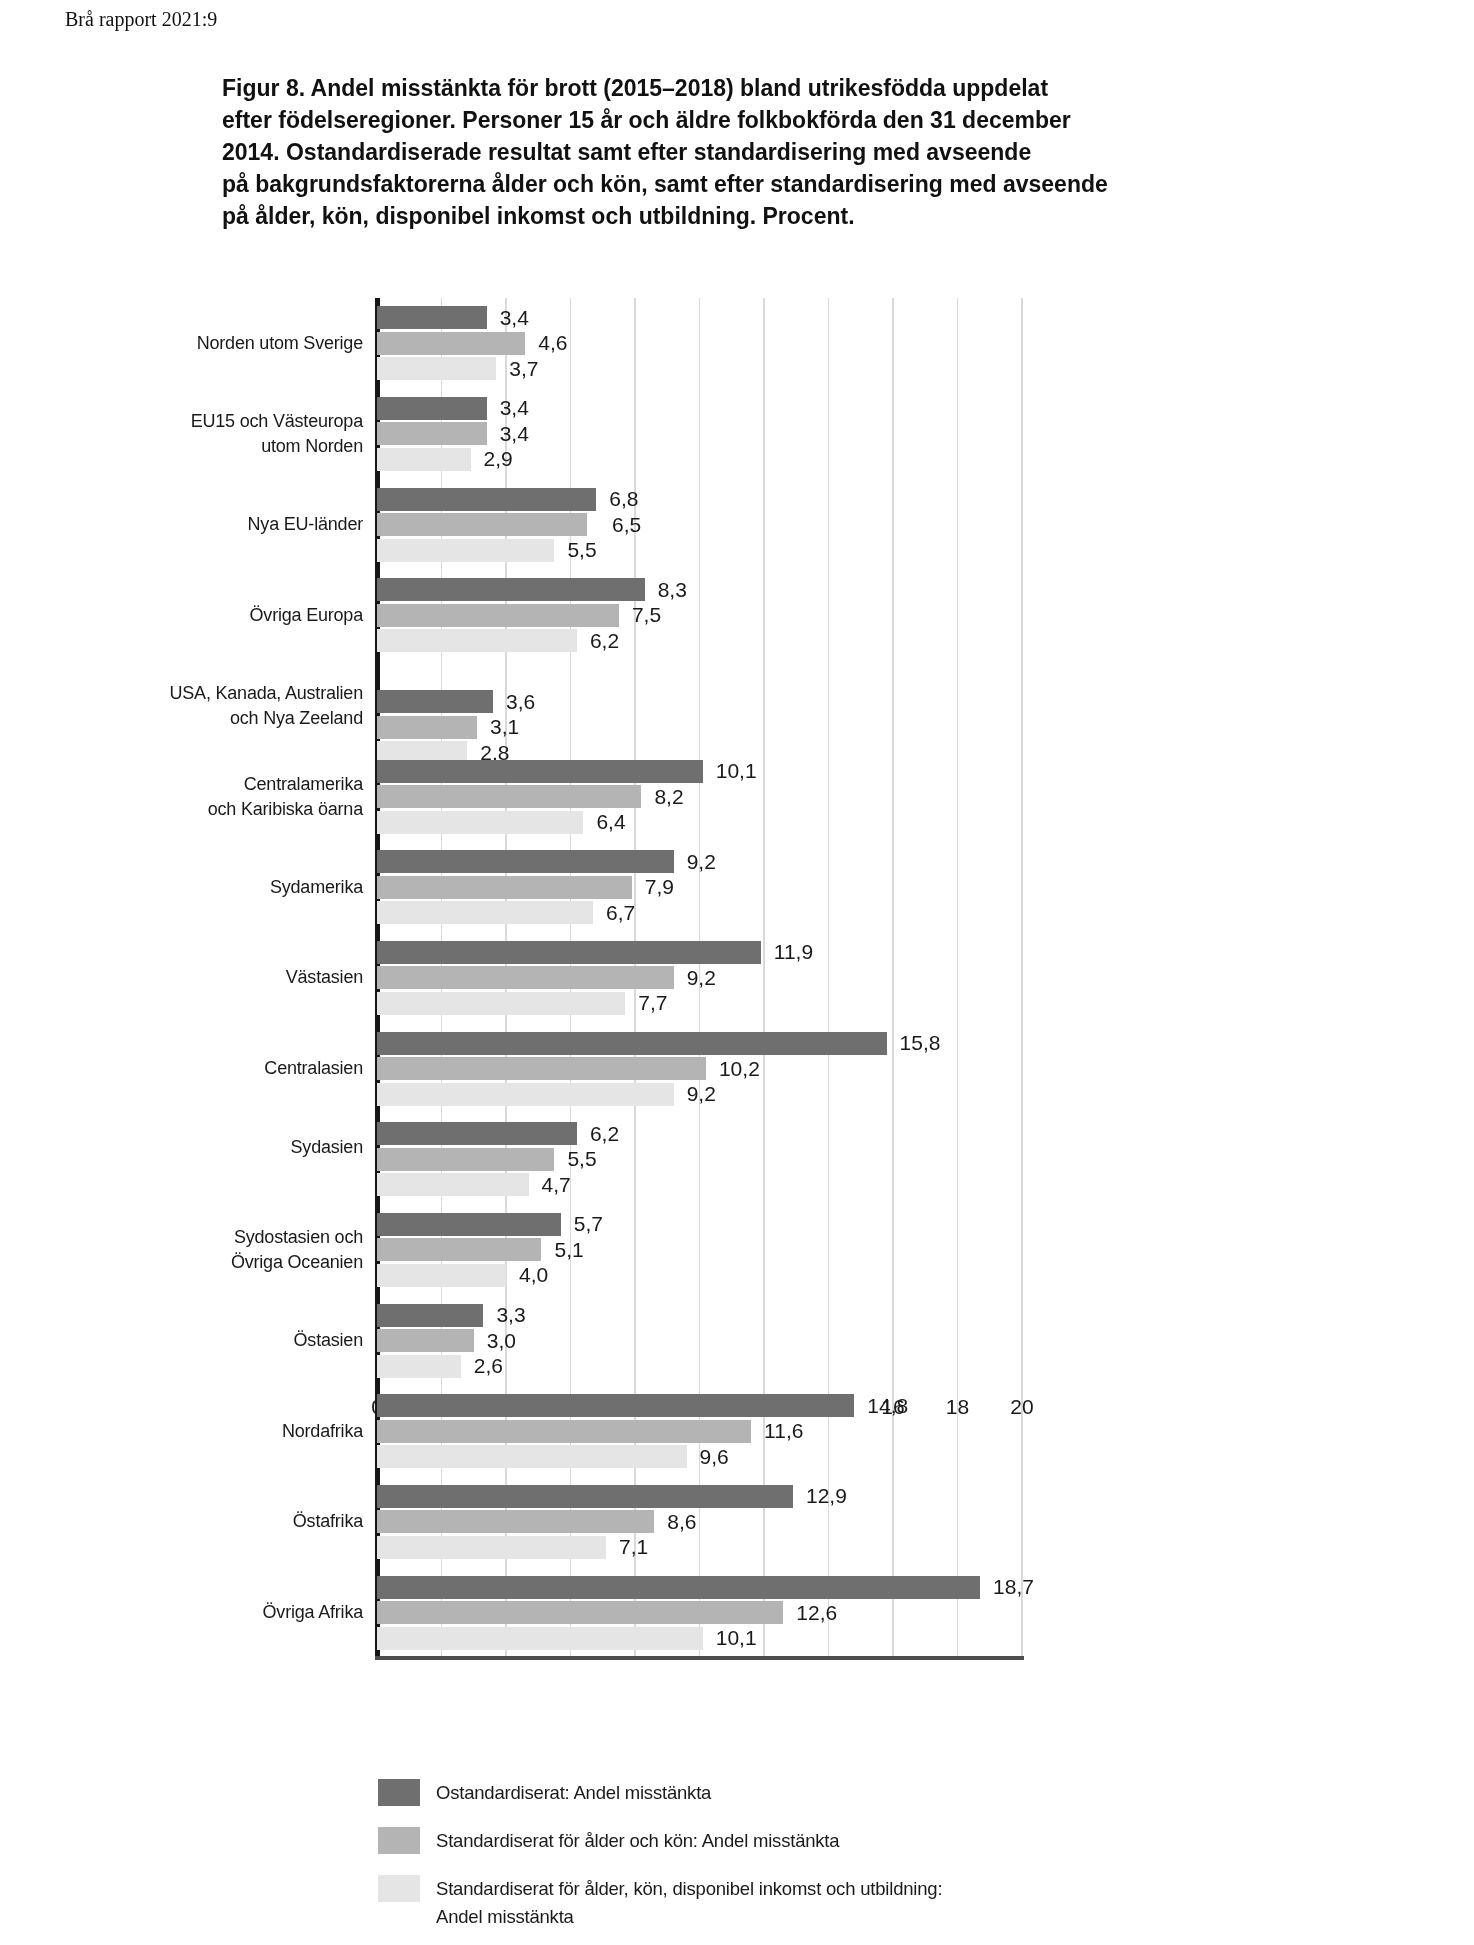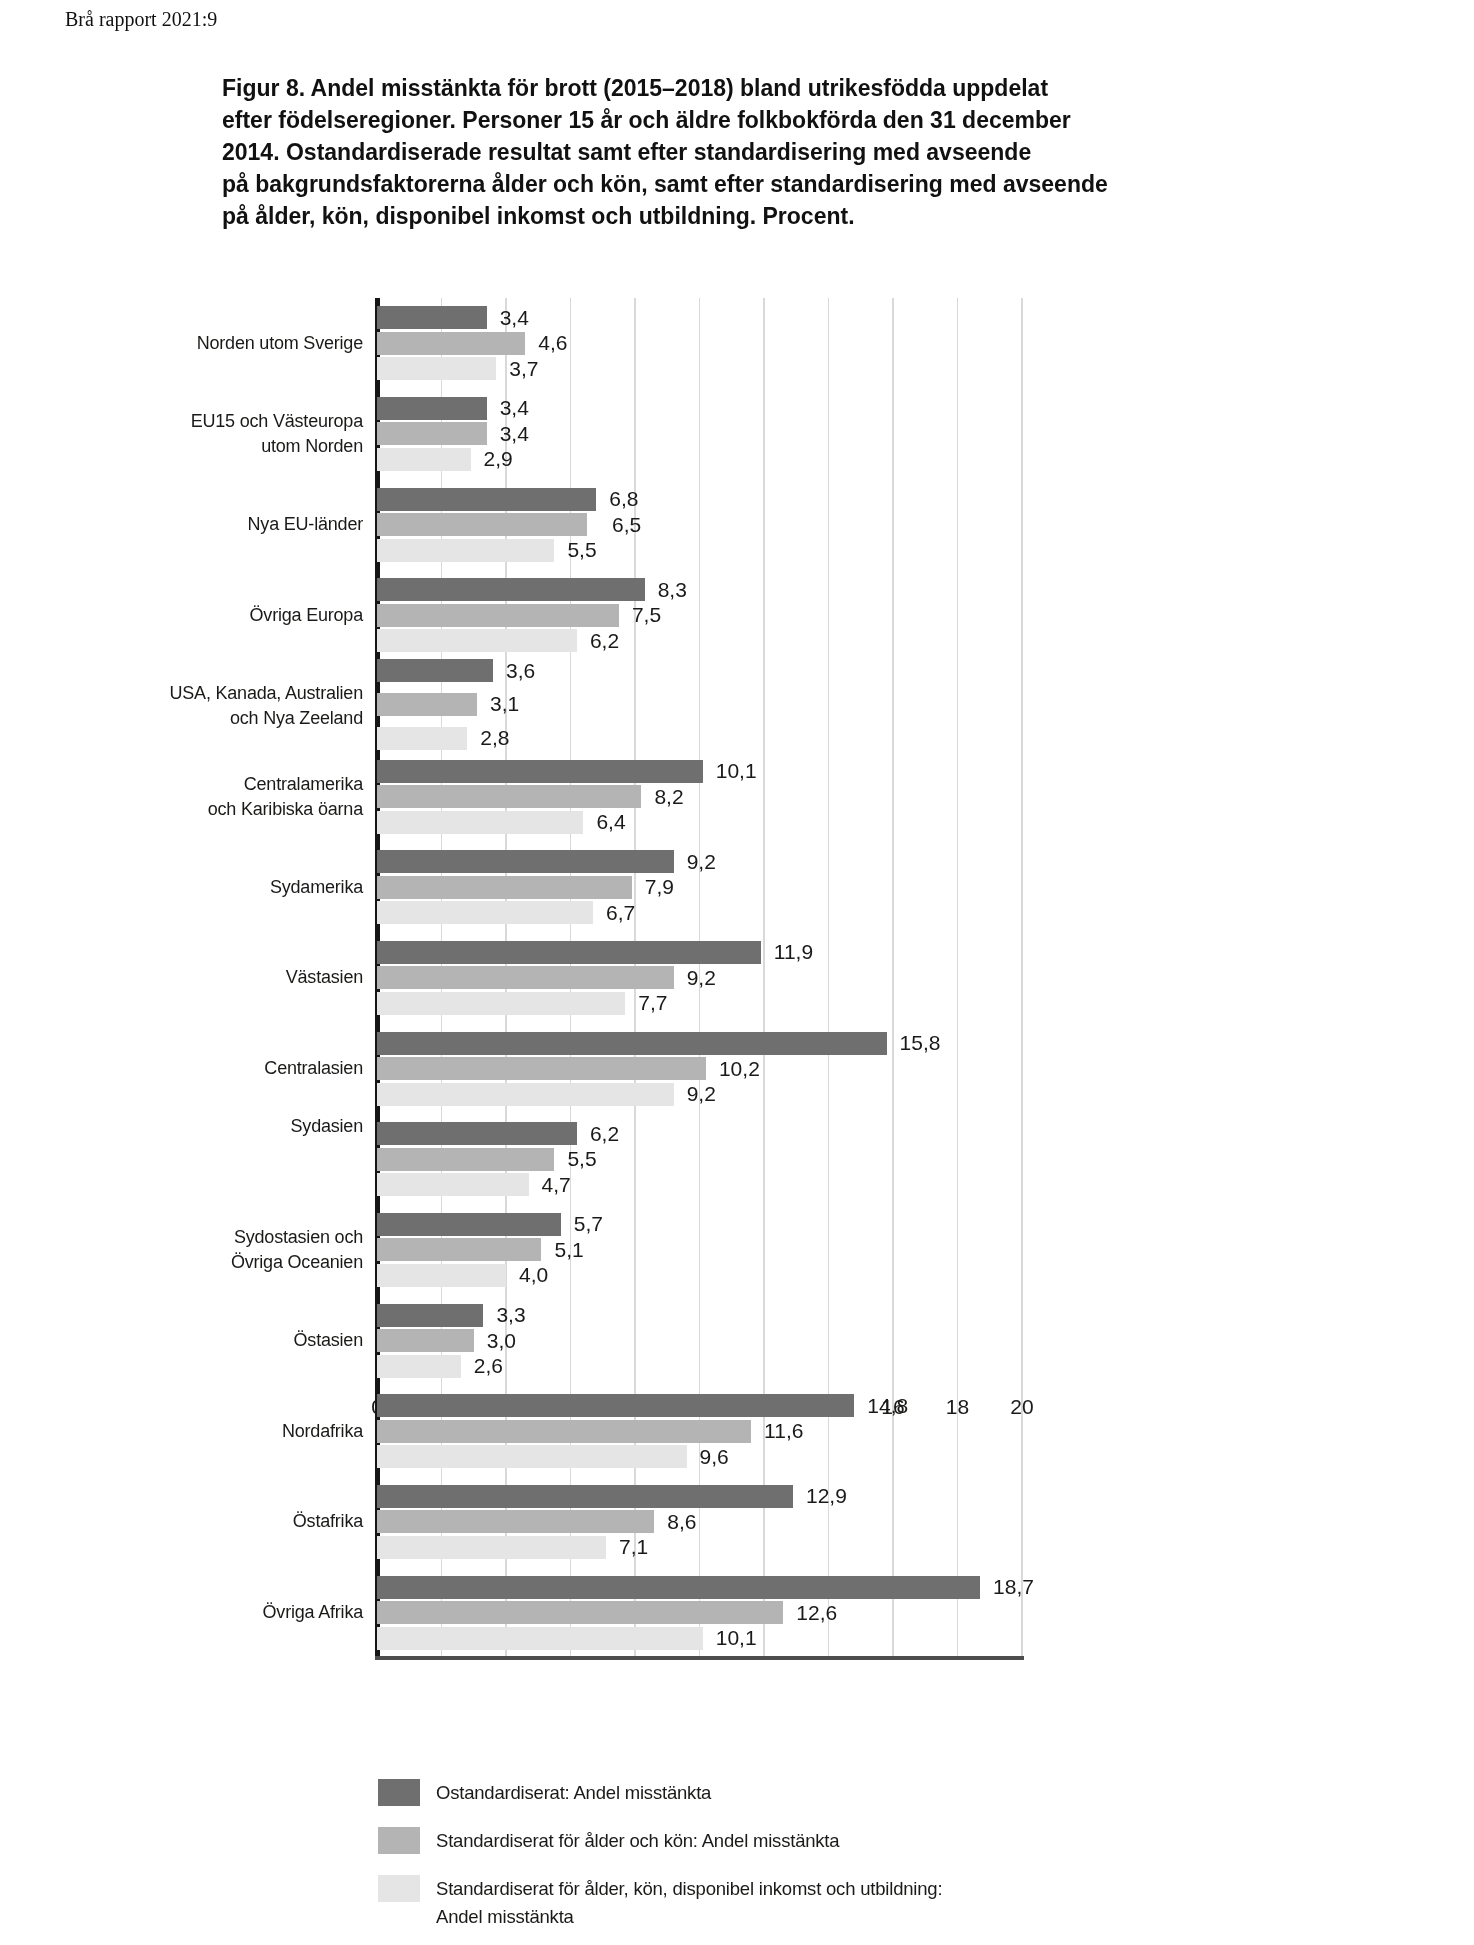--- a/index.html
+++ b/index.html
@@ -123,21 +123,21 @@
           </div>
           <div class="bar-row">
             <div class="bar" style="width: 241.875px; background: rgb(180, 180, 180);"></div>
             <div class="value-label" style="left: 254.875px;">7,5</div>
           </div>
           <div class="bar-row">
             <div class="bar" style="width: 199.95px; background: rgb(229, 229, 229);"></div>
             <div class="value-label" style="left: 212.95px;">6,2</div>
           </div>
         </div>
-        <div class="group" style="top: 361px; height: 90.6667px; justify-content: space-between;">
+        <div class="group" style="top: 384px; height: 90.6667px;">
           <div class="bar-row">
             <div class="bar" style="width: 116.1px; background: rgb(111, 111, 111);"></div>
             <div class="value-label" style="left: 129.1px;">3,6</div>
           </div>
           <div class="bar-row">
             <div class="bar" style="width: 99.975px; background: rgb(180, 180, 180);"></div>
             <div class="value-label" style="left: 112.975px;">3,1</div>
           </div>
           <div class="bar-row">
             <div class="bar" style="width: 90.3px; background: rgb(229, 229, 229);"></div>
@@ -308,21 +308,21 @@
       </div>
       <div class="cat-label" style="top: 544px; height: 90.6667px;">
         <div>Sydamerika</div>
       </div>
       <div class="cat-label" style="top: 634.667px; height: 90.6667px;">
         <div>Västasien</div>
       </div>
       <div class="cat-label" style="top: 725.333px; height: 90.6667px;">
         <div>Centralasien</div>
       </div>
-      <div class="cat-label" style="top: 783px; height: 90.6667px;">
+      <div class="cat-label" style="top: 804px; height: 90.6667px;">
         <div>Sydasien</div>
       </div>
       <div class="cat-label" style="top: 906.667px; height: 90.6667px;">
         <div>Sydostasien och</div>
         <div>Övriga Oceanien</div>
       </div>
       <div class="cat-label" style="top: 997.333px; height: 90.6667px;">
         <div>Östasien</div>
       </div>
       <div class="cat-label" style="top: 1088px; height: 90.6667px;">

